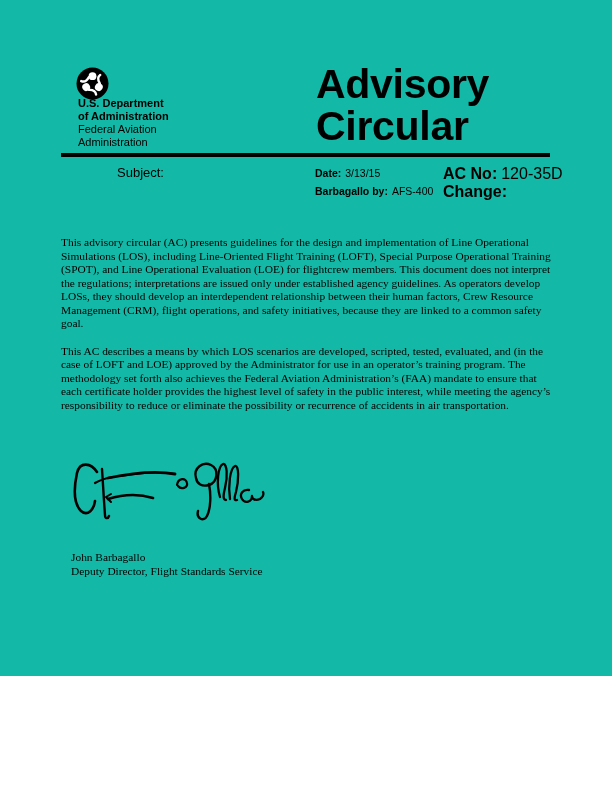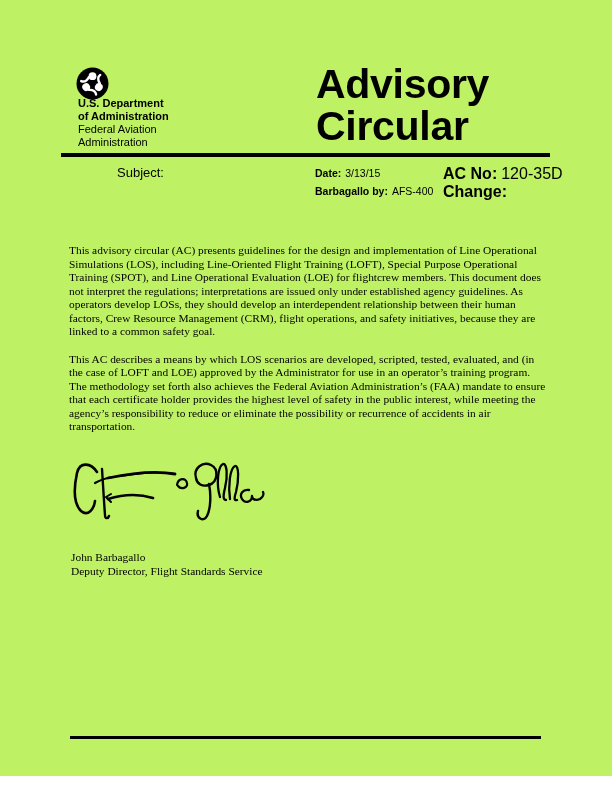--- a/index.html
+++ b/index.html
@@ -1,19 +1,19 @@
 <!DOCTYPE html>
 <html><head>
 <meta charset="utf-8">
 <style>
   html,body{margin:0;padding:0;background:#fff;}
   .page{
     position:relative;
-    width:612px;height:776px;
-    background:#bef264;
+    width:612px;height:676px;
+    background:#14b8a6;
     font-family:"Liberation Sans",sans-serif;
     color:#000;
     overflow:hidden;
   }
   
   .logo{position:absolute;left:76px;top:67px;width:33px;height:33px;}
   .dept{position:absolute;left:78px;top:97px;font-size:11px;line-height:13px;}
   .dept .b{font-weight:bold;}
   .doc-title{
     position:absolute;left:316px;top:63px;
@@ -29,21 +29,21 @@
   .subject-text{position:absolute;left:110px;top:165px;width:212px;font-size:10.5px;line-height:13px;}
   .col-date{position:absolute;left:315px;top:165px;font-size:10.5px;line-height:17.5px;}
   .col-ac{position:absolute;left:443px;top:165px;font-size:16px;line-height:17.5px;}
   
   .body-text{
     position:absolute;left:61px;top:236px;width:493px;
     font-family:"Liberation Serif",serif;
     font-size:11.4px;line-height:13.5px;
     text-align:left;
   }
-  .body-text p{margin:8px;}
+  .body-text p{margin:0;}
   .body-text p + p{margin-top:14px;}
   
   .sig{position:absolute;left:62px;top:456px;width:205px;height:78px;}
   .sig-block{
     position:absolute;left:71px;top:550px;
     font-family:"Liberation Serif",serif;
     font-size:11.4px;line-height:14px;
   }
 </style>
 </head>

